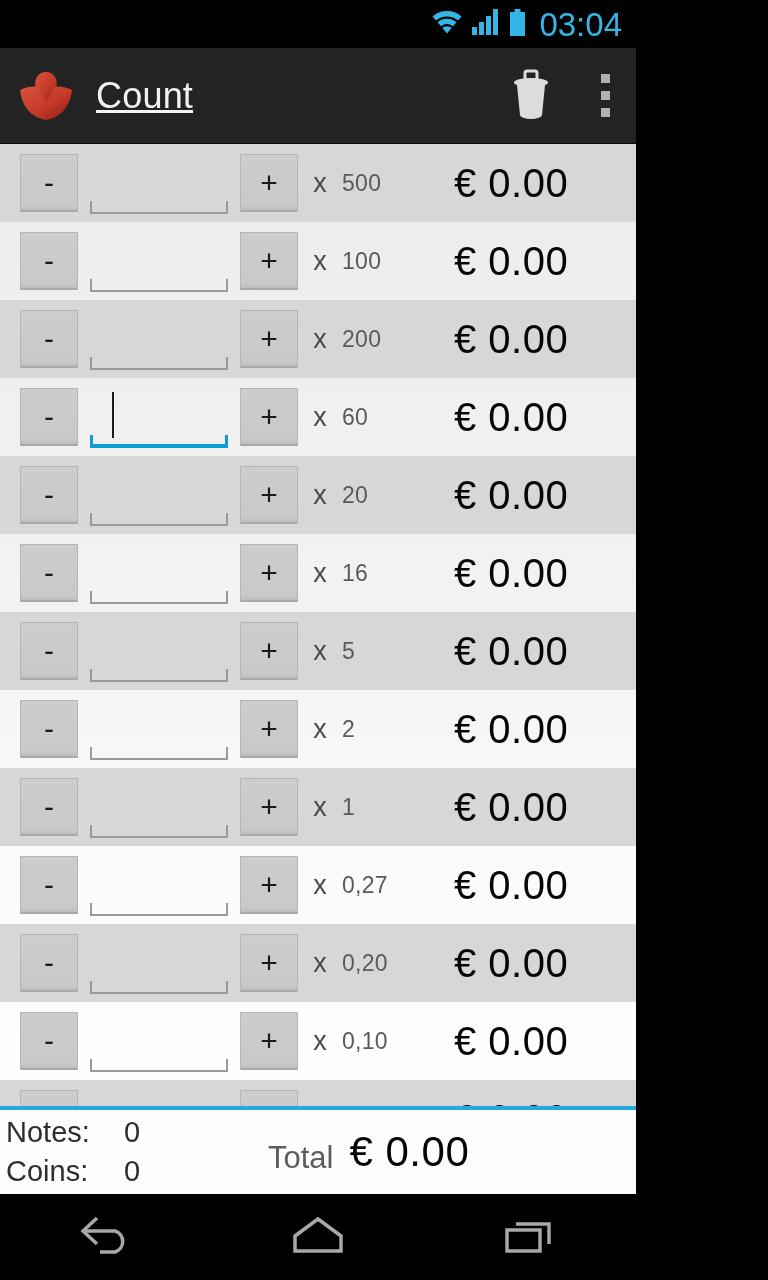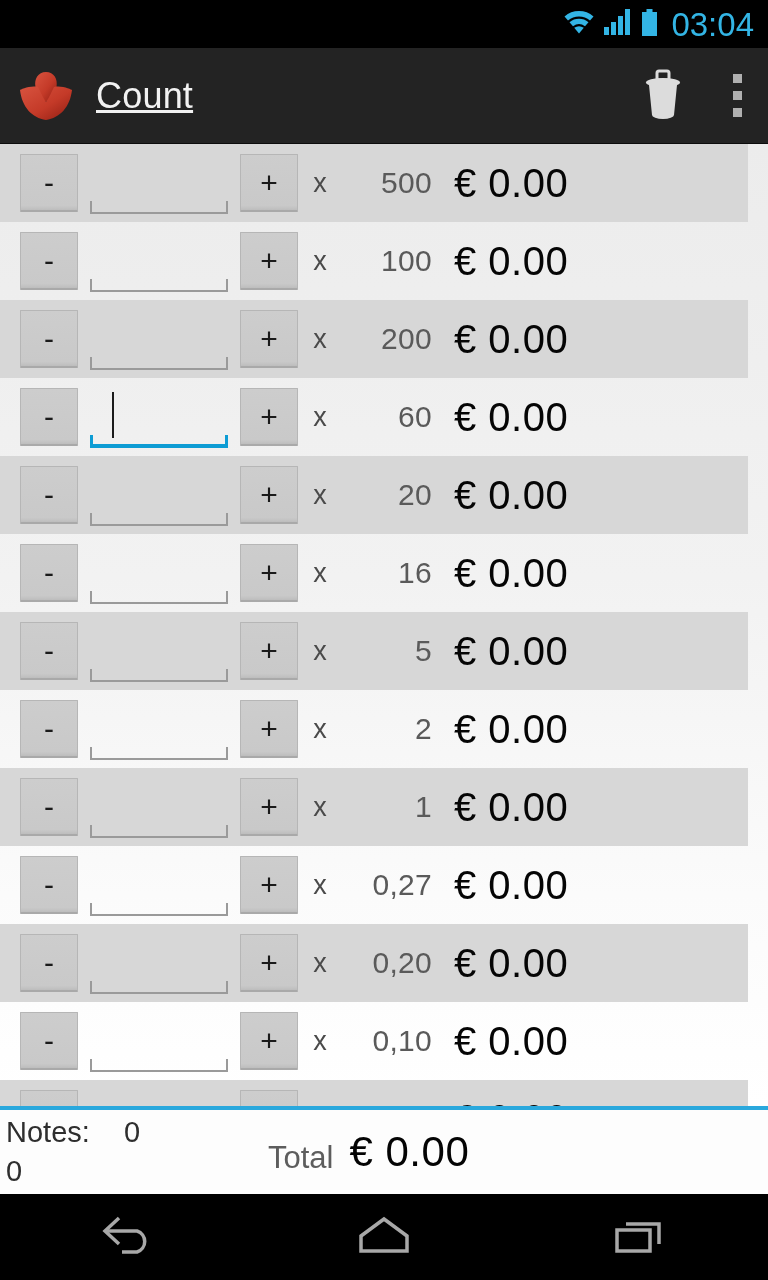--- a/index.html
+++ b/index.html
@@ -2,21 +2,21 @@
 <html><head>
 <meta charset="utf-8">
 <style>
   * { margin:0; padding:0; box-sizing:border-box; }
   html,body { width:768px; height:1280px; overflow:hidden; }
   body {
     font-family:"Liberation Sans", sans-serif;
     background:#000;
     -webkit-font-smoothing:antialiased;
   }
-  #app { position:relative; width:768px; height:1280px; }
+  #app { position:relative; width:636px; height:1280px; }
 
   
   .statusbar {
     height:48px; background:#000; display:flex; align-items:center;
     justify-content:flex-end; padding-right:14px; gap:9px;
   }
   .sb-icon { display:block; }
   .clock {
     color:#33b5e5; font-size:33px; letter-spacing:0px; line-height:1;
     margin-left:4px; font-weight:400;
@@ -86,22 +86,22 @@
   }
   .caret {
     position:absolute; left:22px; top:4px; width:2px; height:46px;
     background:#1b1b1b;
   }
   .xmark {
     width:44px; flex:0 0 auto; text-align:center;
     font-size:27px; color:#4a4a4a; line-height:1;
   }
   .denom {
-    width:90px; flex:0 0 auto; text-align:right;
-    font-size:30px; color:#5a5a5a; line-height:1; letter-spacing:.3px;
+    width:90px; flex:0 0 auto; 
+    font-size:23px; color:#5a5a5a; line-height:1; letter-spacing:.3px;
   }
   .amount {
     margin-left:22px; font-size:40px; color:#050505; line-height:1;
     letter-spacing:.5px; white-space:nowrap;
   }
 
   
   .summary {
     position:absolute; left:0; right:0; top:1106px; height:88px;
     background:#fdfdfd; border-top:4px solid #2aa8dd;
@@ -311,20 +311,21 @@
       </div>
     </div>
 
   <div class="summary">
     <div class="counts">
       <div class="countline">
         <span class="lbl">Notes:</span>
         <span class="val">0</span>
       </div>
       <div class="countline">
+        <span class="lbl">Coins:</span>
         <span class="val">0</span>
       </div>
     </div>
     <div class="total-area">
       <span class="total-lbl">Total</span>
       <span class="total-val">€ 0.00</span>
     </div>
   </div>
 
   <div class="navbar">

